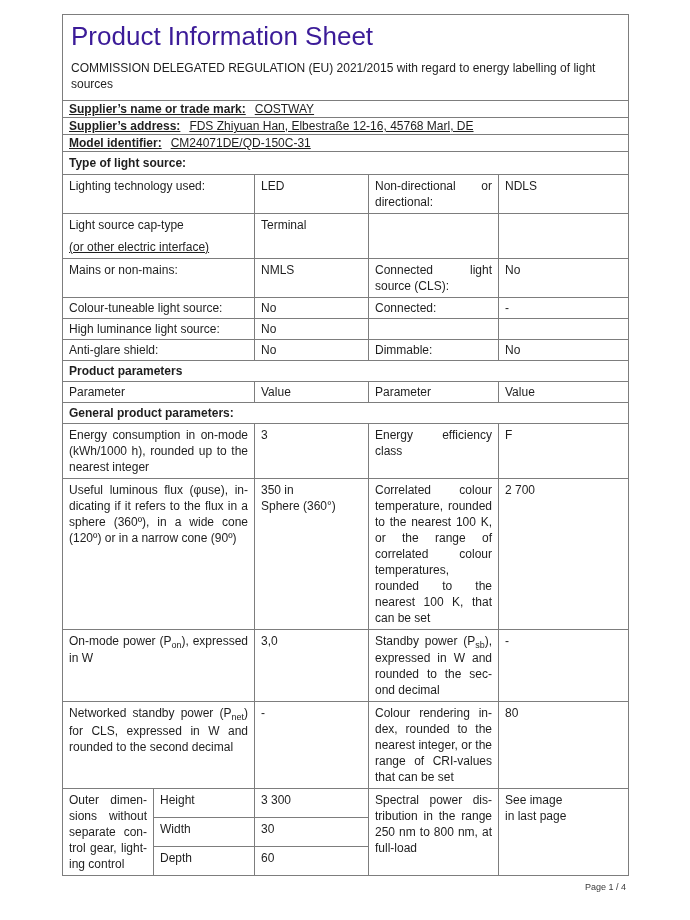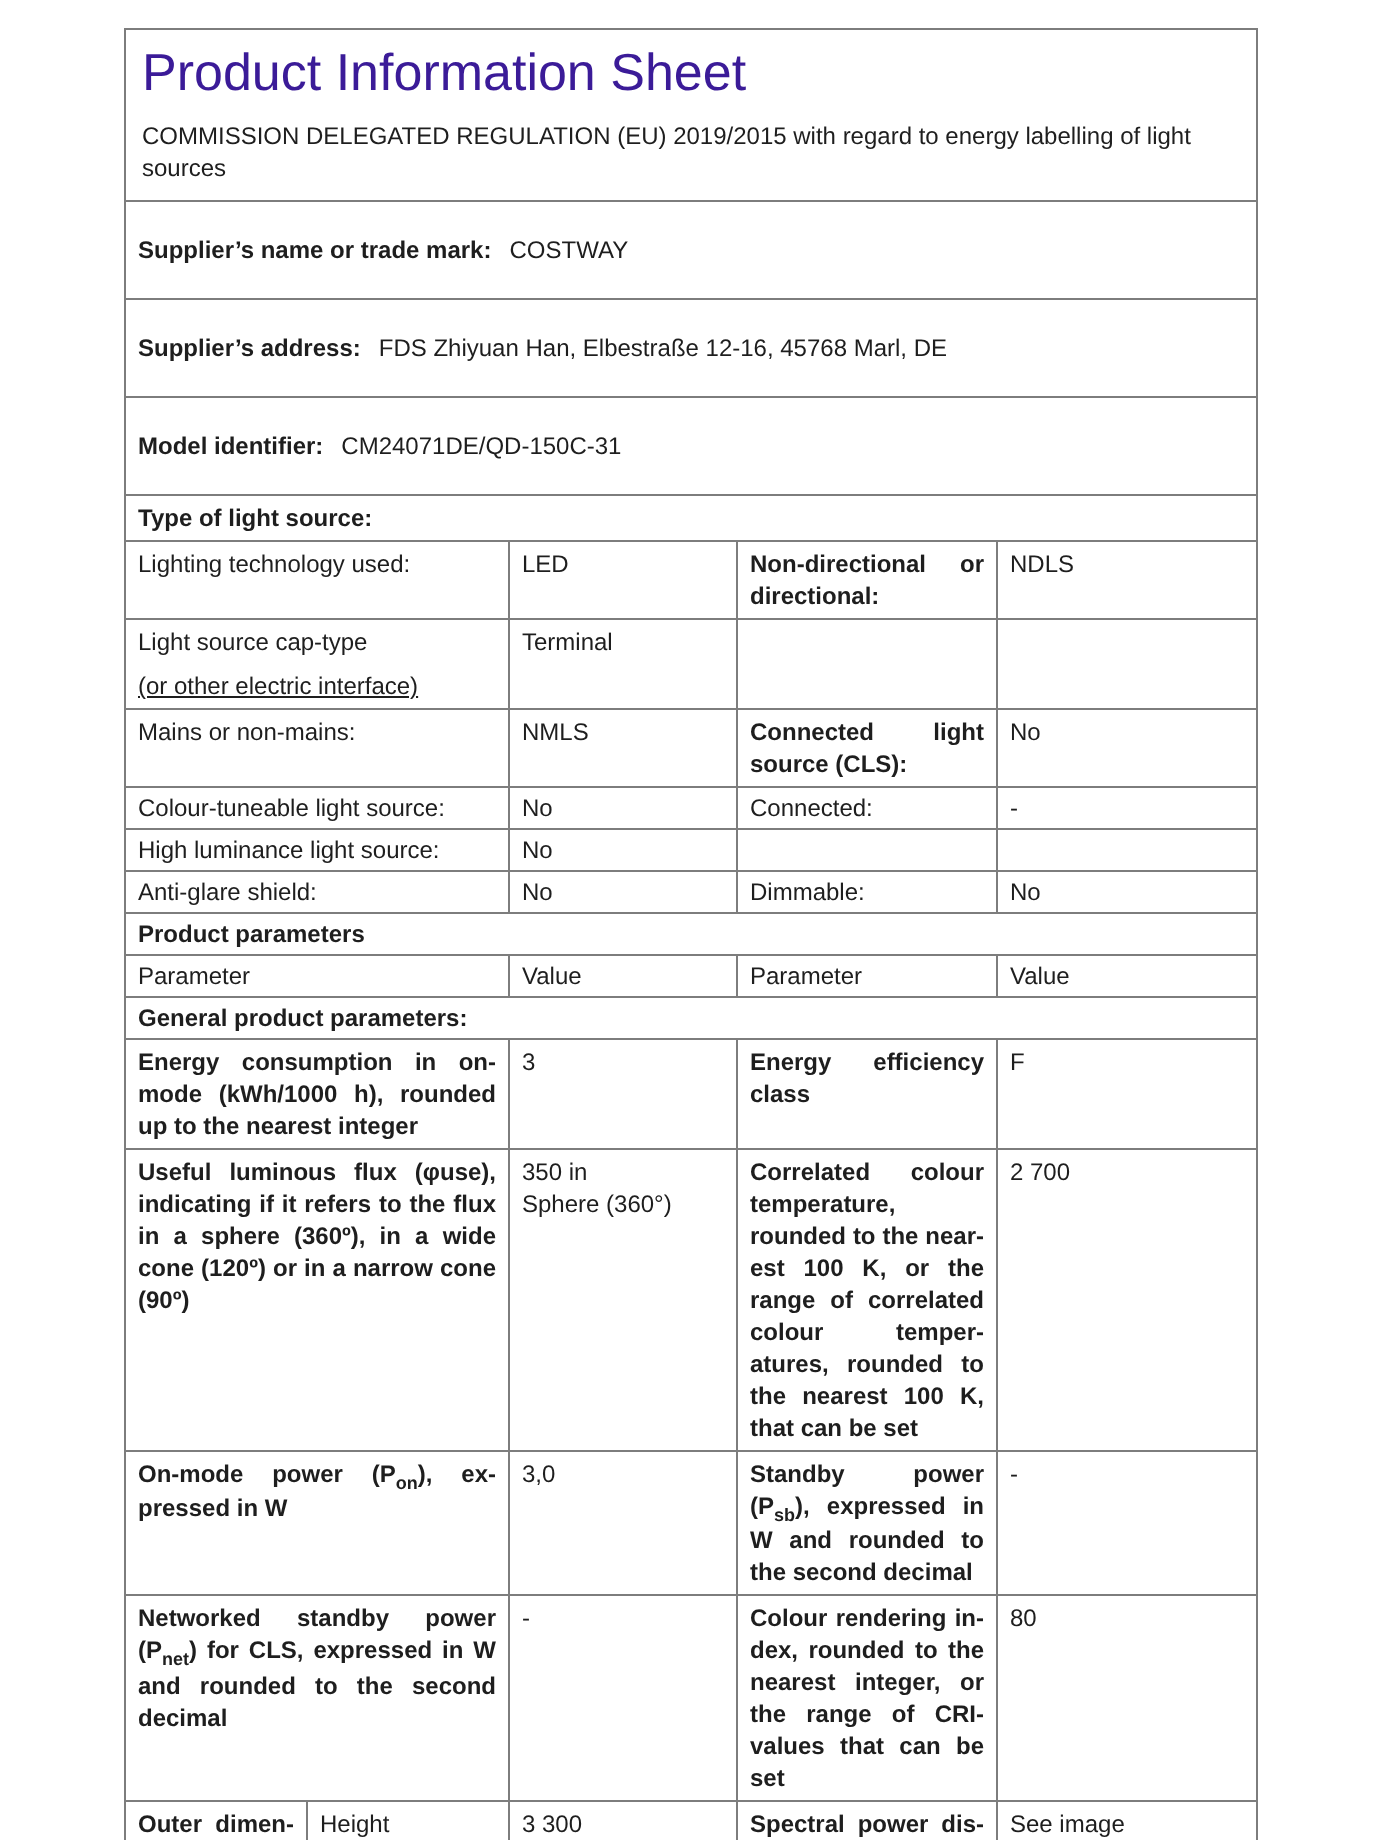--- a/index.html
+++ b/index.html
@@ -10,25 +10,25 @@
   .sheet{position:absolute;left:62px;top:14px;width:566px;}
   table{border-collapse:collapse;table-layout:fixed;width:566px;}
   td{
     border:1px solid #7d7d7d;vertical-align:top;
     padding:3px 6px;font-size:12px;line-height:16px;
     hyphens:manual;-webkit-hyphens:manual;
   }
   .title-cell{padding:6px 8px 8px 8px;}
   .doc-title{font-size:26px;line-height:30px;font-weight:normal;color:#3b1b98;}
   .reg{font-size:12px;line-height:16px;margin-top:9px;}
-  .suprow td{padding:16px 6px;}
+  .suprow td{padding:0 6px;text-decoration:underline;}
   .b{font-weight:bold;}
   .gapval{margin-left:9px;}
   .val{text-align:left;}
-  .jst{text-align:justify;font-weight:bold;}
+  .jst{text-align:justify;}
   .cap2{margin-top:6px;text-decoration:underline;}
   .cbold{text-align:left;font-weight:bold;}
   .tight td{padding:2px 6px;margin-left:20px;}
   sub{font-size:9px;line-height:9px;}
   .footer{
     margin-top:6px;text-align:right;font-size:9px;line-height:11px;color:#3a3a3a;
     padding-right:2px;
   }
 </style>
 </head>
@@ -41,21 +41,21 @@
         <col style="width:101px">
         <col style="width:114px">
         <col style="width:130px">
         <col style="width:130px">
     </colgroup>
     <tbody>
 
       <tr>
         <td colspan="5" class="title-cell">
           <div class="doc-title">Product Information Sheet</div>
-          <div class="reg">COMMISSION DELEGATED REGULATION (EU) 2019/2015 with regard to energy labelling of light sources</div>
+          <div class="reg">COMMISSION DELEGATED REGULATION (EU) 2021/2015 with regard to energy labelling of light sources</div>
         </td>
       </tr>
 
       <tr class="suprow">
         <td colspan="5">
           <span class="b">Supplier’s name or trade mark:</span><span class="gapval">COSTWAY</span>
         </td>
       </tr>
 
       <tr class="suprow">

